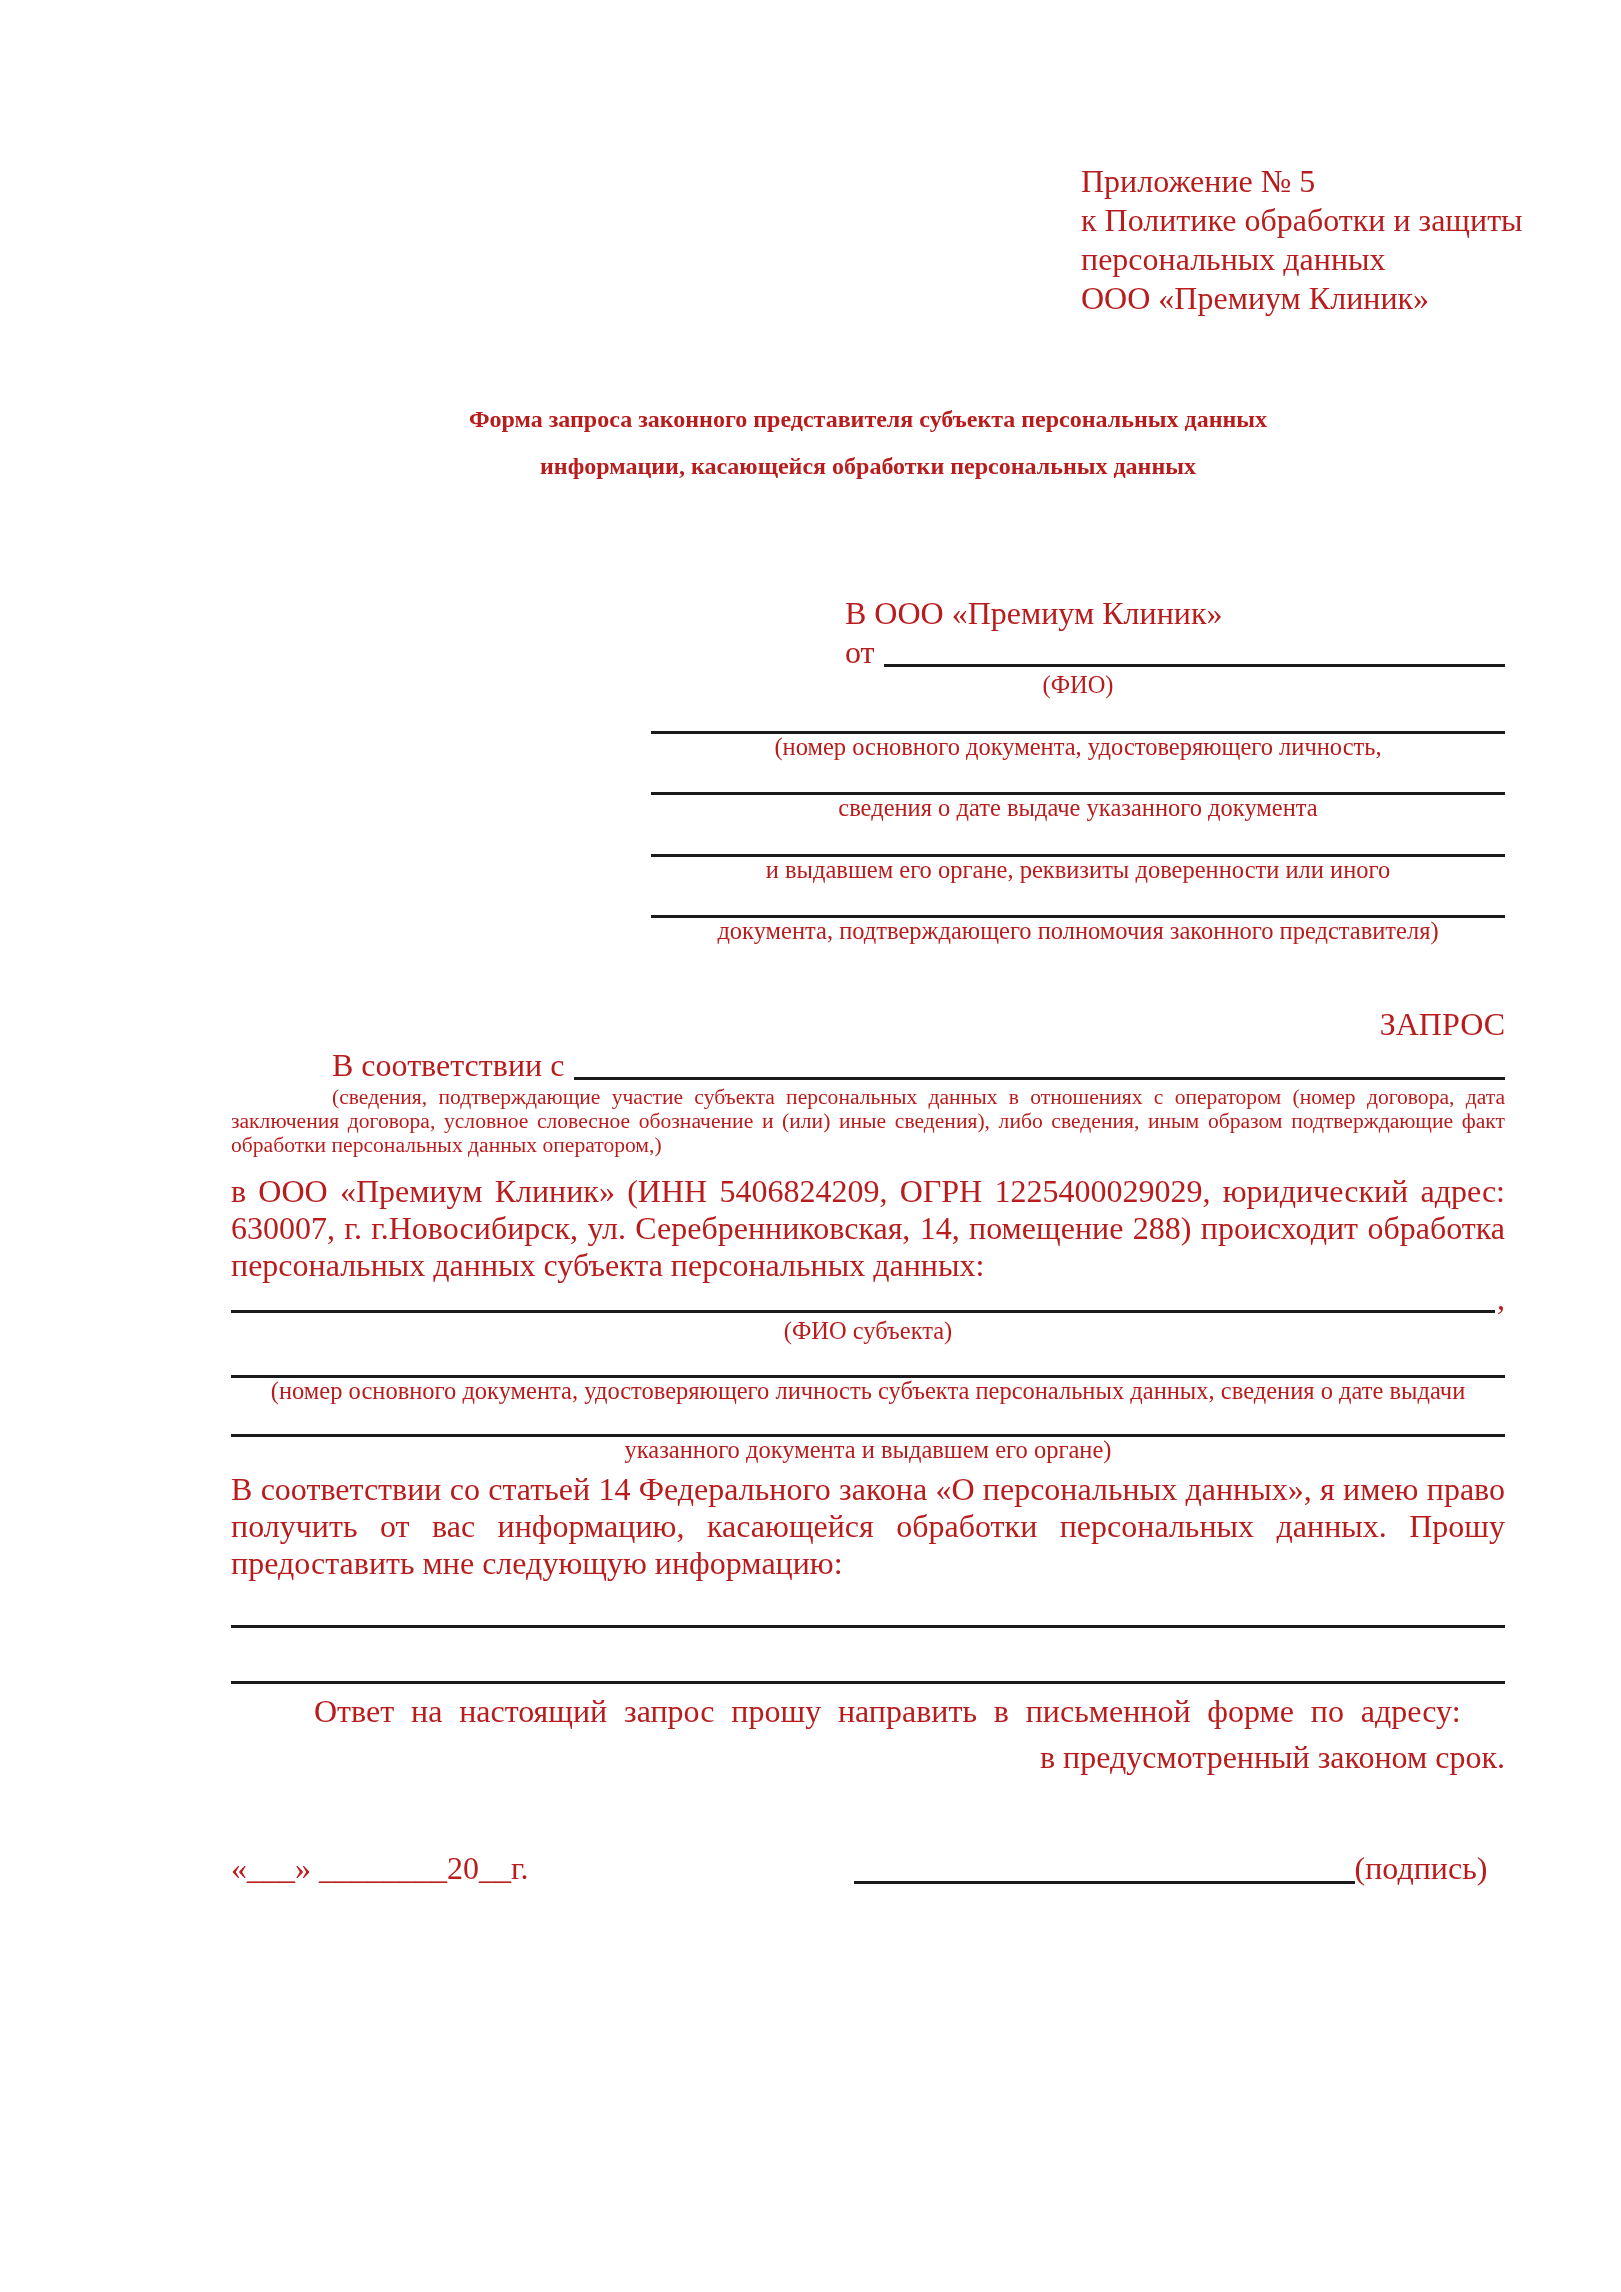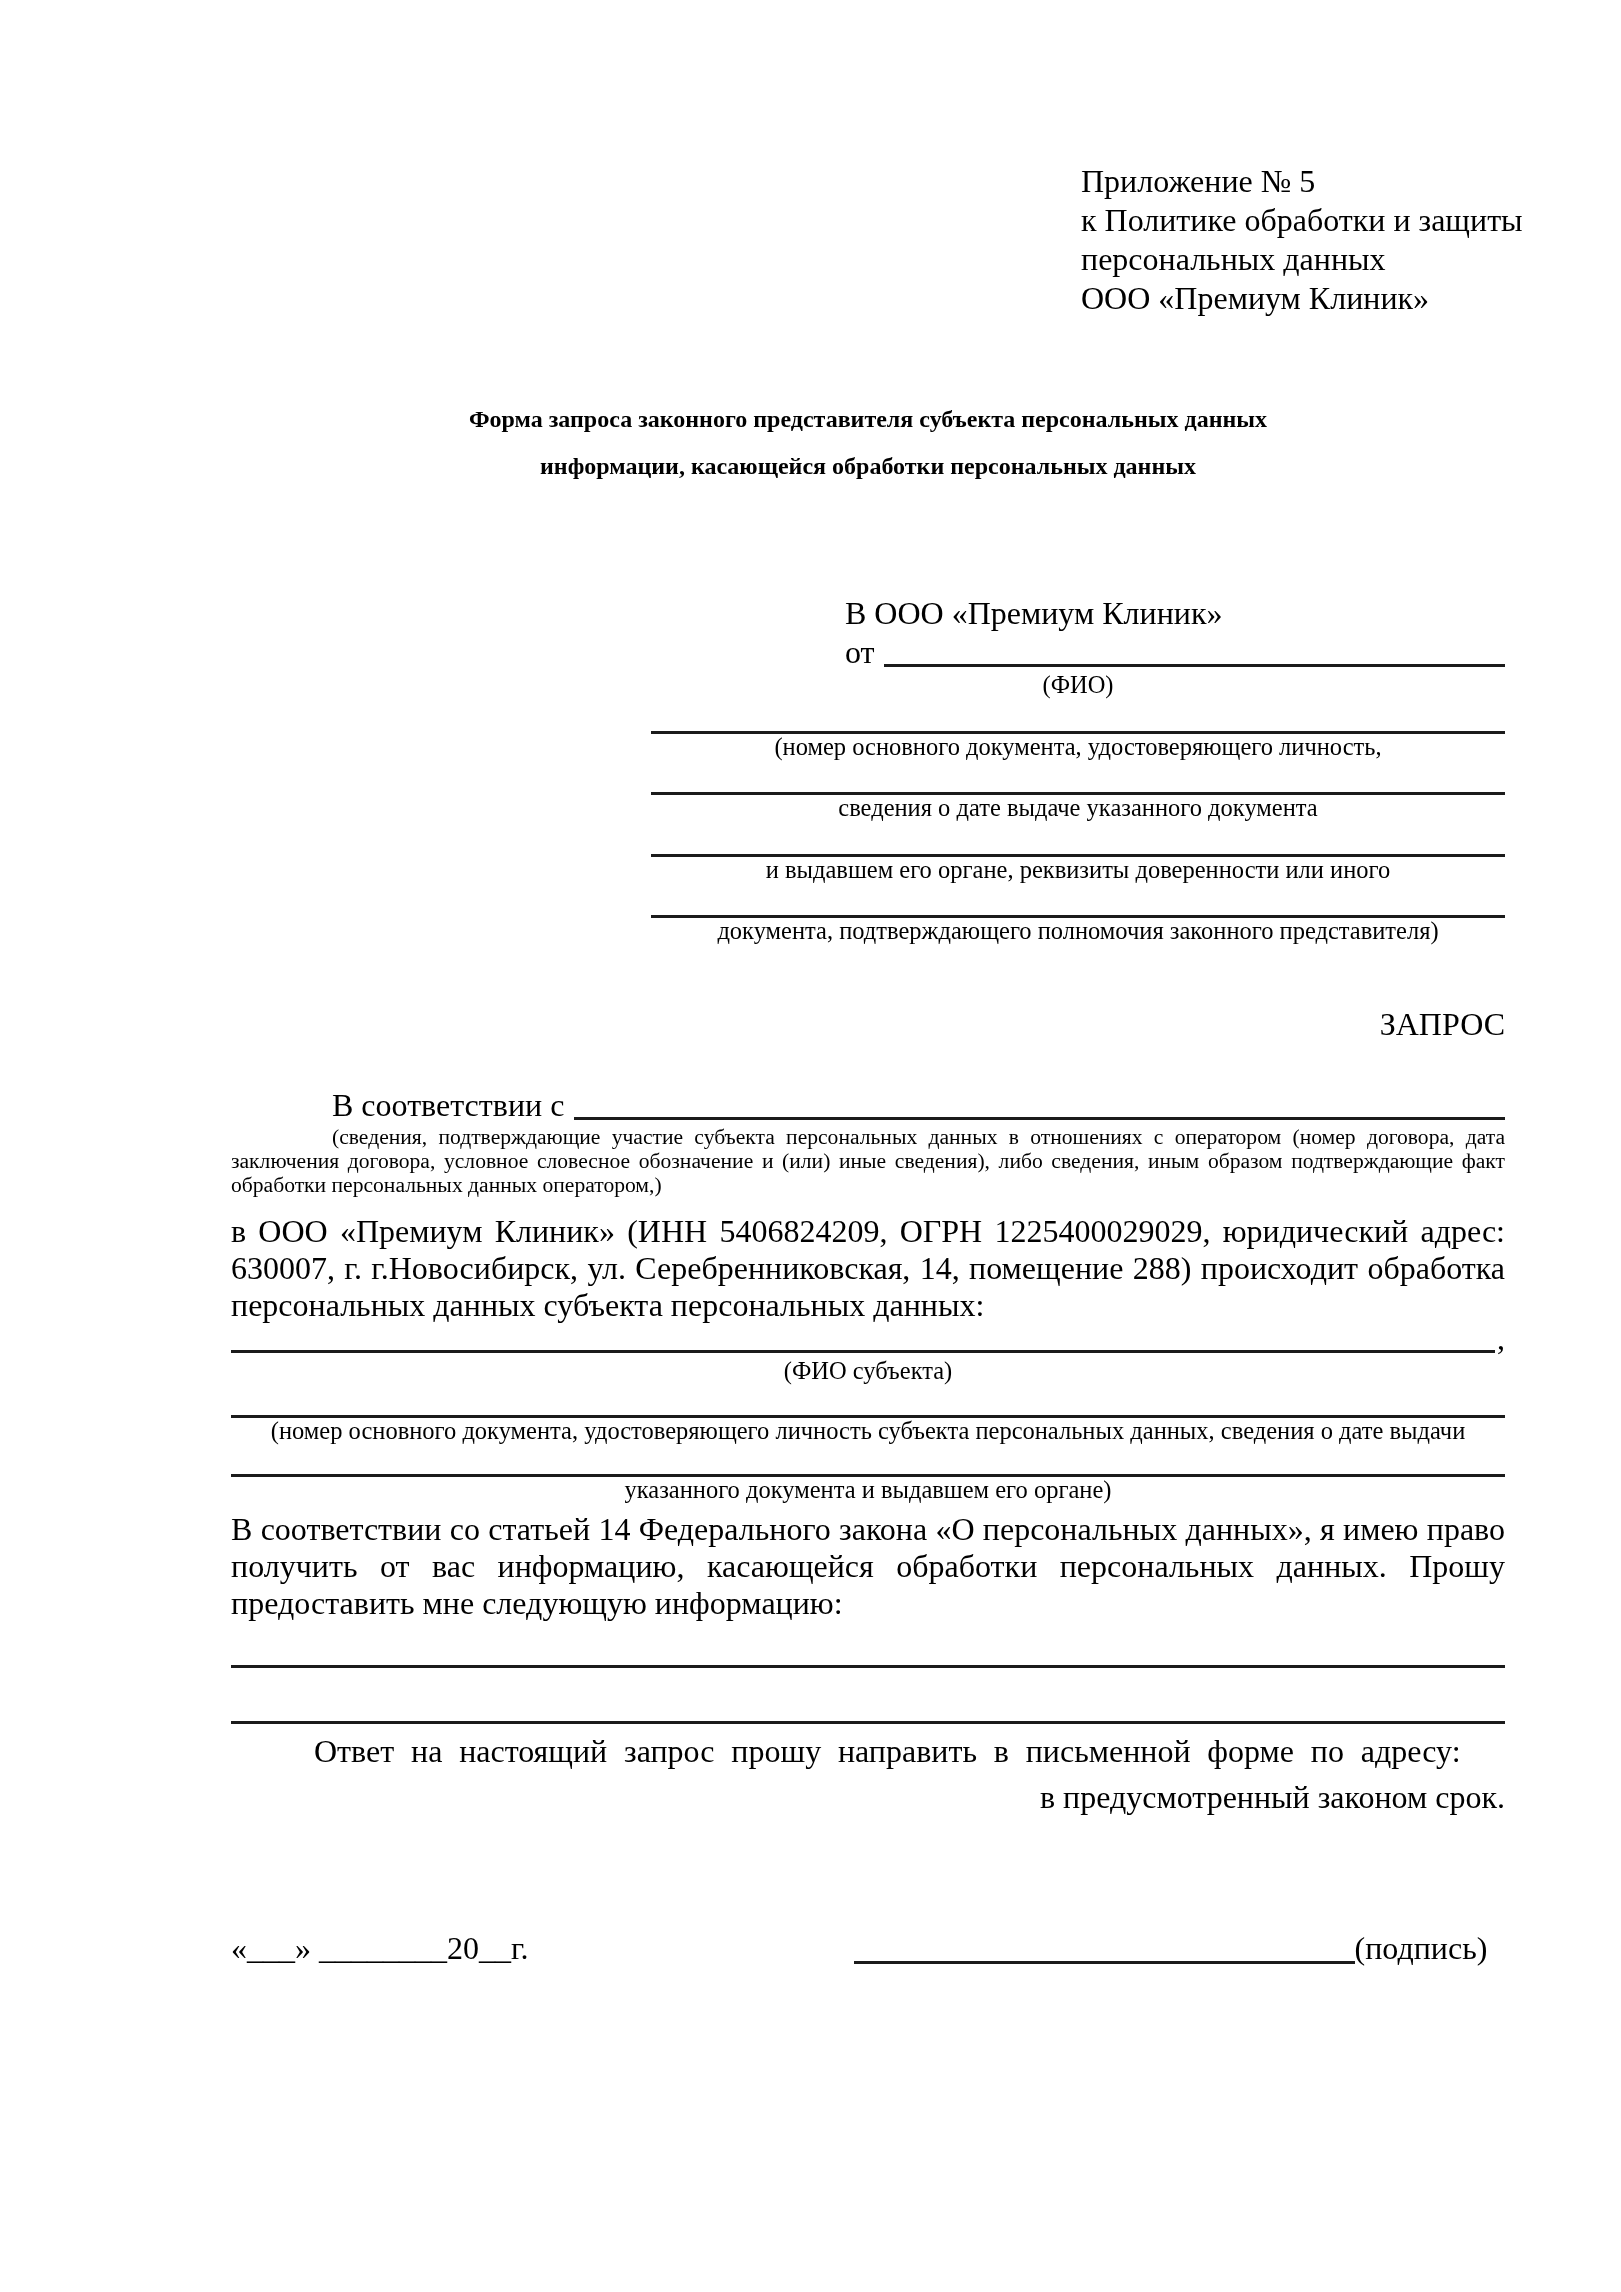--- a/index.html
+++ b/index.html
@@ -2,21 +2,21 @@
 <html><head>
 <meta charset="utf-8">
 <style>
   html,body { margin:0; padding:0; background:#e8e8e8; }
   .page {
     position:relative;
     width:1621px; height:2293px;
     margin:0 auto;
     background:#ffffff;
     font-family:"Liberation Serif","DejaVu Serif",serif;
-    color:#000000;
+    color:#b91c1c;
     box-sizing:border-box;
     padding:0 116px 0 231px;
     overflow:hidden;
   }
   .appendix {
     margin:162px 0 0 850px;
     font-size:32px; line-height:39px;
     white-space:nowrap;
   }
   .doc-title {
@@ -93,21 +93,21 @@
     margin-top:72px;
     display:flex; align-items:flex-end;
     font-size:32px; line-height:39px;
   }
   .footer-row .spacer { flex:1; }
   .footer-row .sig-fill {
     width:501px; margin-bottom:4.9px;
     border-bottom:3.4px solid #1b1b1b; height:1px;
   }
   .footer-row .sig-group { display:flex; align-items:flex-end; margin-right:17.6px; }
-  .nowrap { white-space:nowrap;margin-top:40px; }
+  .nowrap { white-space:nowrap; }
 </style>
 </head>
 <body>
 
 <div class="page">
 
   <div class="appendix">
     <div>Приложение № 5</div>
     <div>к Политике обработки и защиты</div>
     <div>персональных данных</div>

